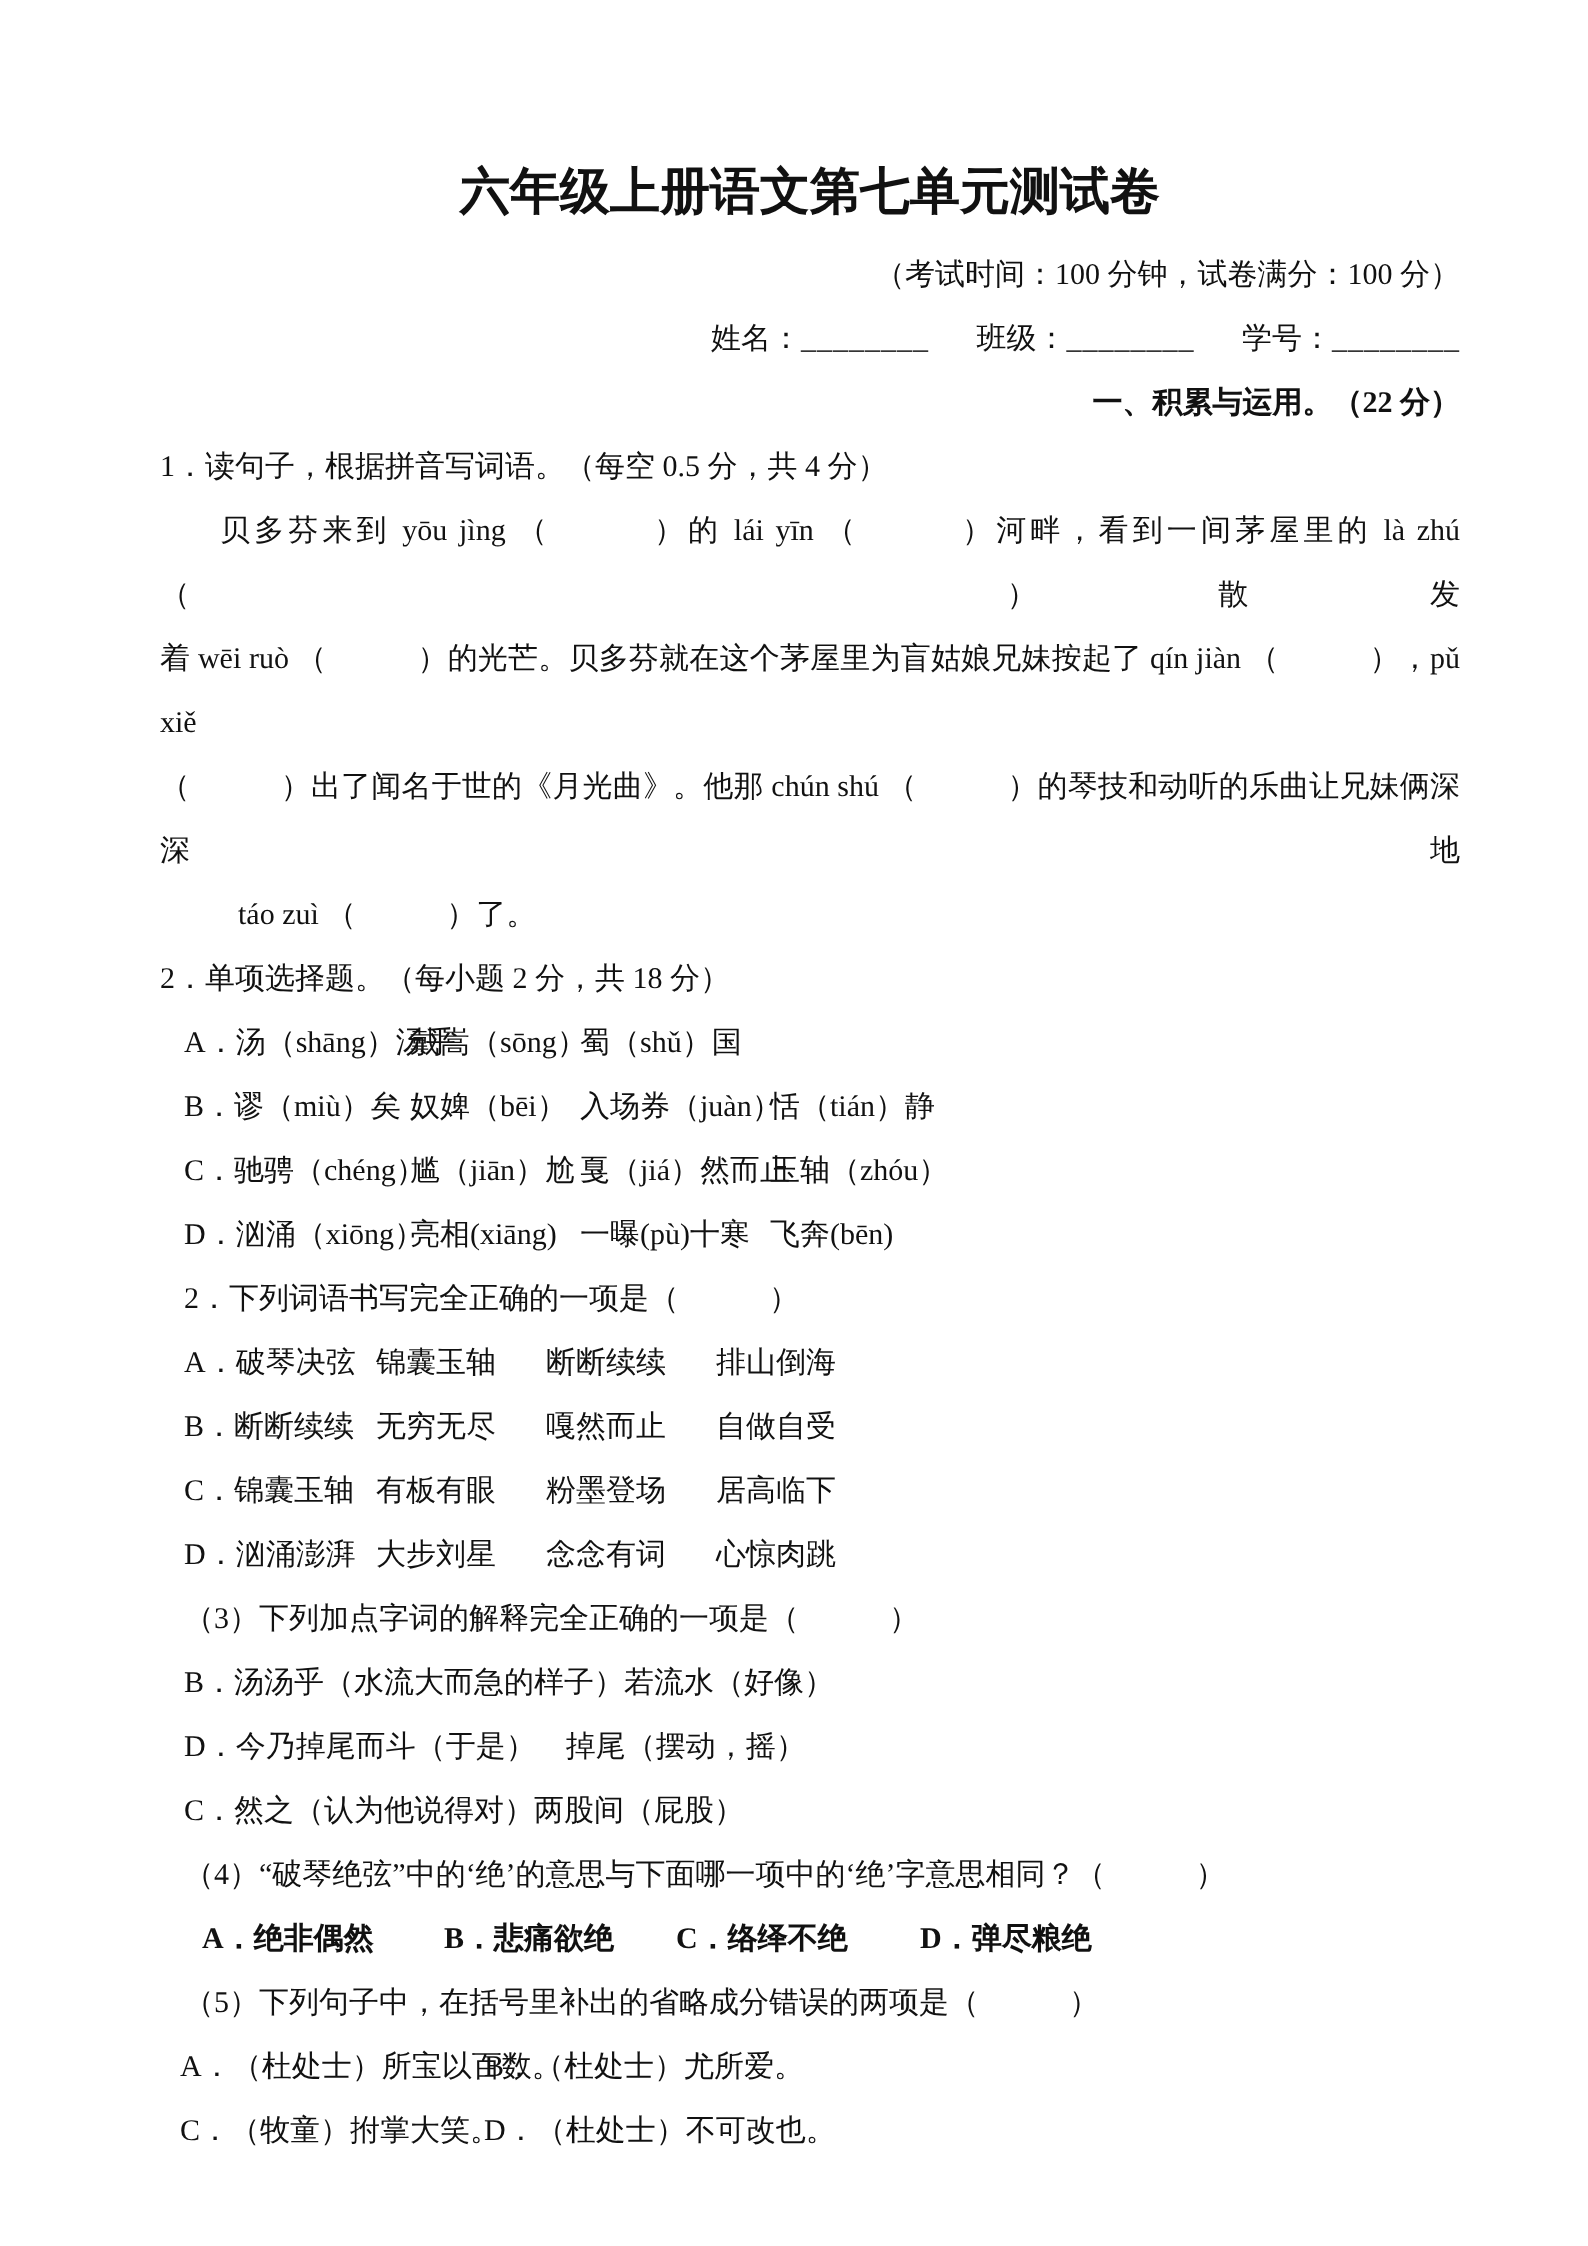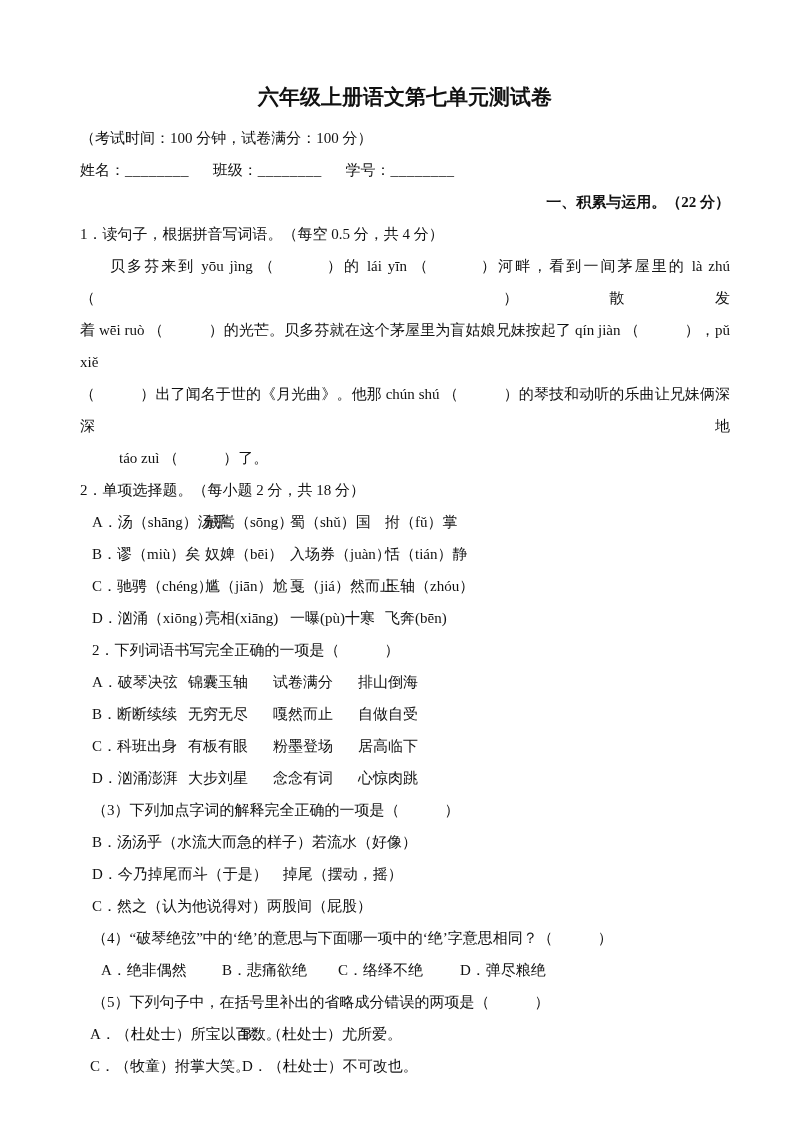--- a/index.html
+++ b/index.html
@@ -19,46 +19,46 @@
     color: #111111;
     overflow: hidden;
   }
   .line {
     line-height: 32px;
     min-height: 32px;
     white-space: nowrap;
   }
   .title {
     text-align: center;
-    font-size: 21px;
+    font-size: 25px;
     font-weight: bold;
     line-height: 34px;
     margin-bottom: 8px;
     white-space: nowrap;
   }
-  .center { text-align: left; }
+  .center { text-align: right; }
   .bold { font-weight: bold; text-align: right; }
   .info-group { margin-right: 20px; }
   .info-group:last-child { margin-right: 0; }
   .blank-text { letter-spacing: 0.5px; }
   
   .pline {
     line-height: 32px;
     min-height: 32px;
     text-align: justify;
     text-align-last: justify;
     white-space: normal;
   }
   .pline.first { text-indent: 2em; }
   .pline.short { text-align-last: auto; margin-left: 39px; }
   .sub { padding-left: 12px; }
   .opts { padding-left: 12px; }
   .g4a { display: grid; grid-template-columns: 113px 85px 95px auto; }
   .g4b { display: grid; grid-template-columns: 96px 85px 85px auto; }
-  .g4c { display: grid; grid-template-columns: 121px 116px 122px auto; padding-left: 21px; }
+  .g4c { display: grid; grid-template-columns: 121px 116px 122px auto; padding-left: 21px; font-weight: bold; }
   .g2  { display: grid; grid-template-columns: 152px auto; padding-left: 10px; }
   .cell { white-space: nowrap; }
 </style>
 </head>
 <body>
 
 <div class="page">
 
   <div class="title">六年级上册语文第七单元测试卷</div>
 
@@ -81,21 +81,20 @@
     <div class="pline short">táo zuì （　　　）了。</div>
   </div>
 
   <div class="line">2．单项选择题。（每小题 2 分，共 18 分）</div>
 
   <div class="opts">
     <div class="line g4a">
       <span class="cell">A．汤（shāng）汤乎</span>
       <span class="cell">戴嵩（sōng）</span>
       <span class="cell">蜀（shǔ）国</span>
-      <span class="cell">拊（fǔ）掌</span>
     </div>
     <div class="line g4a">
       <span class="cell">B．谬（miù）矣</span>
       <span class="cell">奴婢（bēi）</span>
       <span class="cell">入场券（juàn）</span>
       <span class="cell">恬（tián）静</span>
     </div>
     <div class="line g4a">
       <span class="cell">C．驰骋（chéng）</span>
       <span class="cell">尴（jiān）尬</span>
@@ -108,31 +107,31 @@
       <span class="cell">一曝(pù)十寒</span>
       <span class="cell">飞奔(bēn)</span>
     </div>
   </div>
 
   <div class="line sub">2．下列词语书写完全正确的一项是（　　　）</div>
   <div class="opts">
     <div class="line g4b">
       <span class="cell">A．破琴决弦</span>
       <span class="cell">锦囊玉轴</span>
-      <span class="cell">试卷满分</span>
+      <span class="cell">断断续续</span>
       <span class="cell">排山倒海</span>
     </div>
     <div class="line g4b">
       <span class="cell">B．断断续续</span>
       <span class="cell">无穷无尽</span>
       <span class="cell">嘎然而止</span>
       <span class="cell">自做自受</span>
     </div>
     <div class="line g4b">
-      <span class="cell">C．科班出身</span>
+      <span class="cell">C．锦囊玉轴</span>
       <span class="cell">有板有眼</span>
       <span class="cell">粉墨登场</span>
       <span class="cell">居高临下</span>
     </div>
     <div class="line g4b">
       <span class="cell">D．汹涌澎湃</span>
       <span class="cell">大步刘星</span>
       <span class="cell">念念有词</span>
       <span class="cell">心惊肉跳</span>
     </div>

